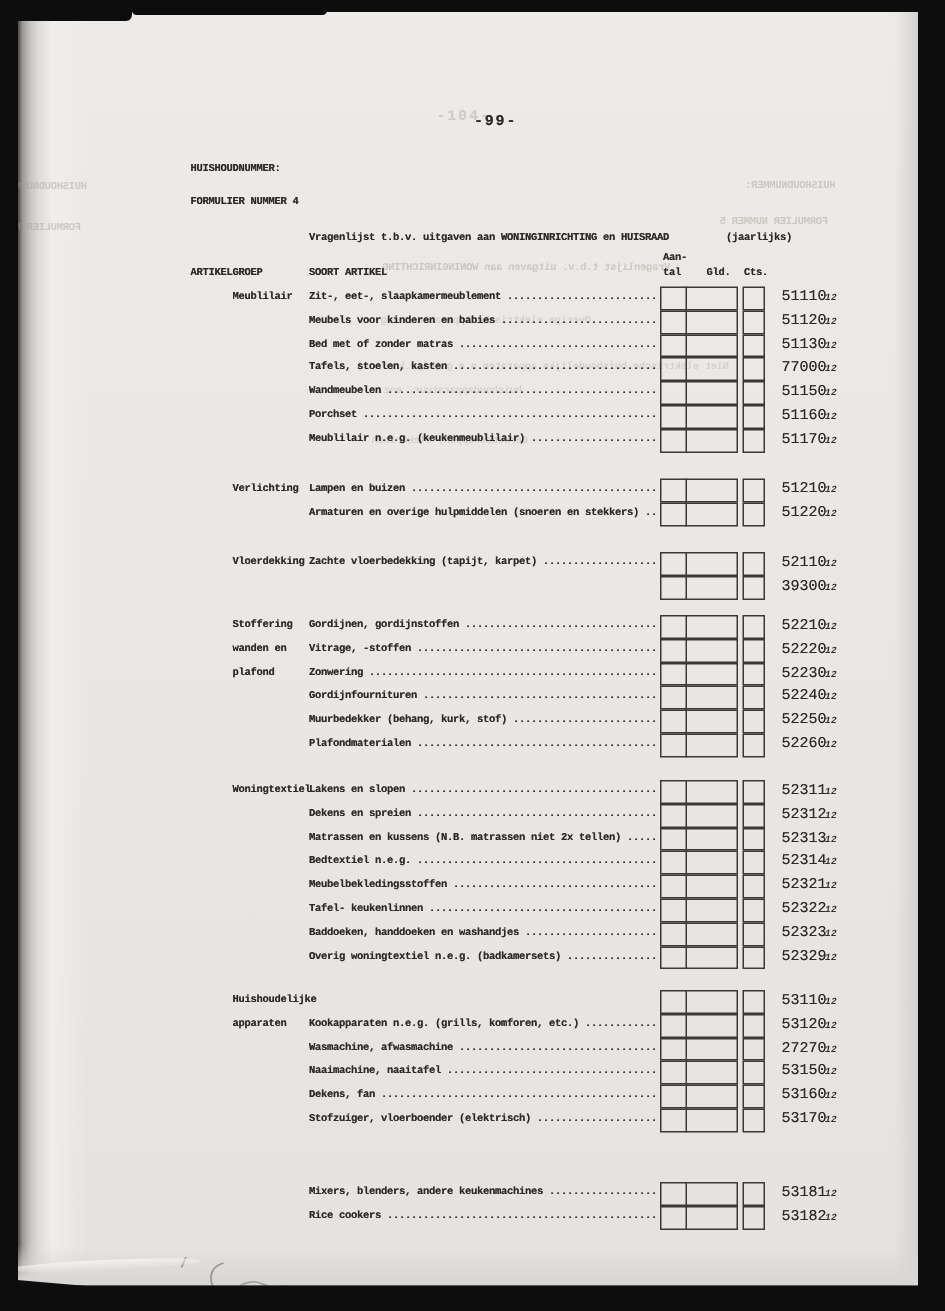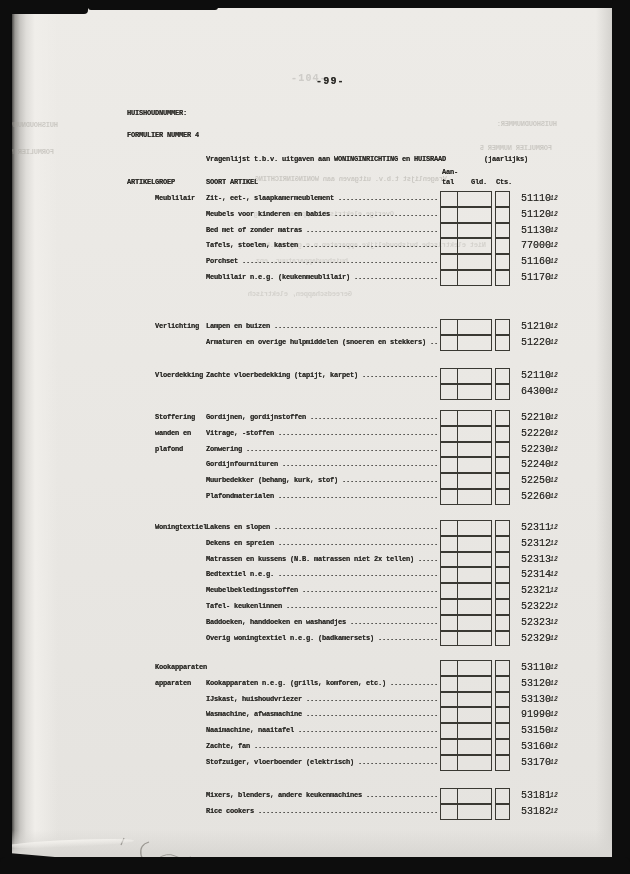--- a/index.html
+++ b/index.html
@@ -150,20 +150,29 @@
           <div class="row">
     <span class="article"><span class="atext">Tafels, stoelen, kasten</span><span class="leader"></span></span>
     <span class="boxA">
               <span class="v"></span>
             </span>
     <span class="boxB"></span>
     <span class="code">77000</span>
     <span class="freq">12</span>
   </div>
           <div class="row">
+    <span class="article"><span class="atext">Wandmeubelen</span><span class="leader"></span></span>
+    <span class="boxA">
+              <span class="v"></span>
+            </span>
+    <span class="boxB"></span>
+    <span class="code">51150</span>
+    <span class="freq">12</span>
+  </div>
+          <div class="row">
     <span class="article"><span class="atext">Porchset</span><span class="leader"></span></span>
     <span class="boxA">
               <span class="v"></span>
             </span>
     <span class="boxB"></span>
     <span class="code">51160</span>
     <span class="freq">12</span>
   </div>
           <div class="row">
     <span class="article"><span class="atext">Meublilair n.e.g. (keukenmeublilair)</span><span class="leader"></span></span>
@@ -213,21 +222,21 @@
             </span>
     <span class="boxB"></span>
     <span class="code">52110</span>
     <span class="freq">12</span>
   </div>
           <div class="row">
     <span class="boxA">
               <span class="v"></span>
             </span>
     <span class="boxB"></span>
-    <span class="code">64300</span>
+    <span class="code">39300</span>
     <span class="freq">12</span>
   </div>
         </div>
   </div>
       <div class="group g4">
     <div class="glabel">
           <div>Stoffering</div>
           <div>wanden en</div>
           <div>plafond</div>
         </div>
@@ -362,21 +371,21 @@
               <span class="v"></span>
             </span>
     <span class="boxB"></span>
     <span class="code">52329</span>
     <span class="freq">12</span>
   </div>
         </div>
   </div>
       <div class="group g6">
     <div class="glabel">
-          <div>Kookapparaten</div>
+          <div>Huishoudelijke</div>
           <div>apparaten</div>
         </div>
     <div class="rows">
           <div class="row">
     <span class="boxA">
               <span class="v"></span>
             </span>
     <span class="boxB"></span>
     <span class="code">53110</span>
     <span class="freq">12</span>
@@ -384,48 +393,39 @@
           <div class="row">
     <span class="article"><span class="atext">Kookapparaten n.e.g. (grills, komforen, etc.)</span><span class="leader"></span></span>
     <span class="boxA">
               <span class="v"></span>
             </span>
     <span class="boxB"></span>
     <span class="code">53120</span>
     <span class="freq">12</span>
   </div>
           <div class="row">
-    <span class="article"><span class="atext">IJskast, huishoudvriezer</span><span class="leader"></span></span>
-    <span class="boxA">
-              <span class="v"></span>
-            </span>
-    <span class="boxB"></span>
-    <span class="code">53130</span>
-    <span class="freq">12</span>
-  </div>
-          <div class="row">
     <span class="article"><span class="atext">Wasmachine, afwasmachine</span><span class="leader"></span></span>
     <span class="boxA">
               <span class="v"></span>
             </span>
     <span class="boxB"></span>
-    <span class="code">91990</span>
+    <span class="code">27270</span>
     <span class="freq">12</span>
   </div>
           <div class="row">
     <span class="article"><span class="atext">Naaimachine, naaitafel</span><span class="leader"></span></span>
     <span class="boxA">
               <span class="v"></span>
             </span>
     <span class="boxB"></span>
     <span class="code">53150</span>
     <span class="freq">12</span>
   </div>
           <div class="row">
-    <span class="article"><span class="atext">Zachte, fan</span><span class="leader"></span></span>
+    <span class="article"><span class="atext">Dekens, fan</span><span class="leader"></span></span>
     <span class="boxA">
               <span class="v"></span>
             </span>
     <span class="boxB"></span>
     <span class="code">53160</span>
     <span class="freq">12</span>
   </div>
           <div class="row">
     <span class="article"><span class="atext">Stofzuiger, vloerboender (elektrisch)</span><span class="leader"></span></span>
     <span class="boxA">

